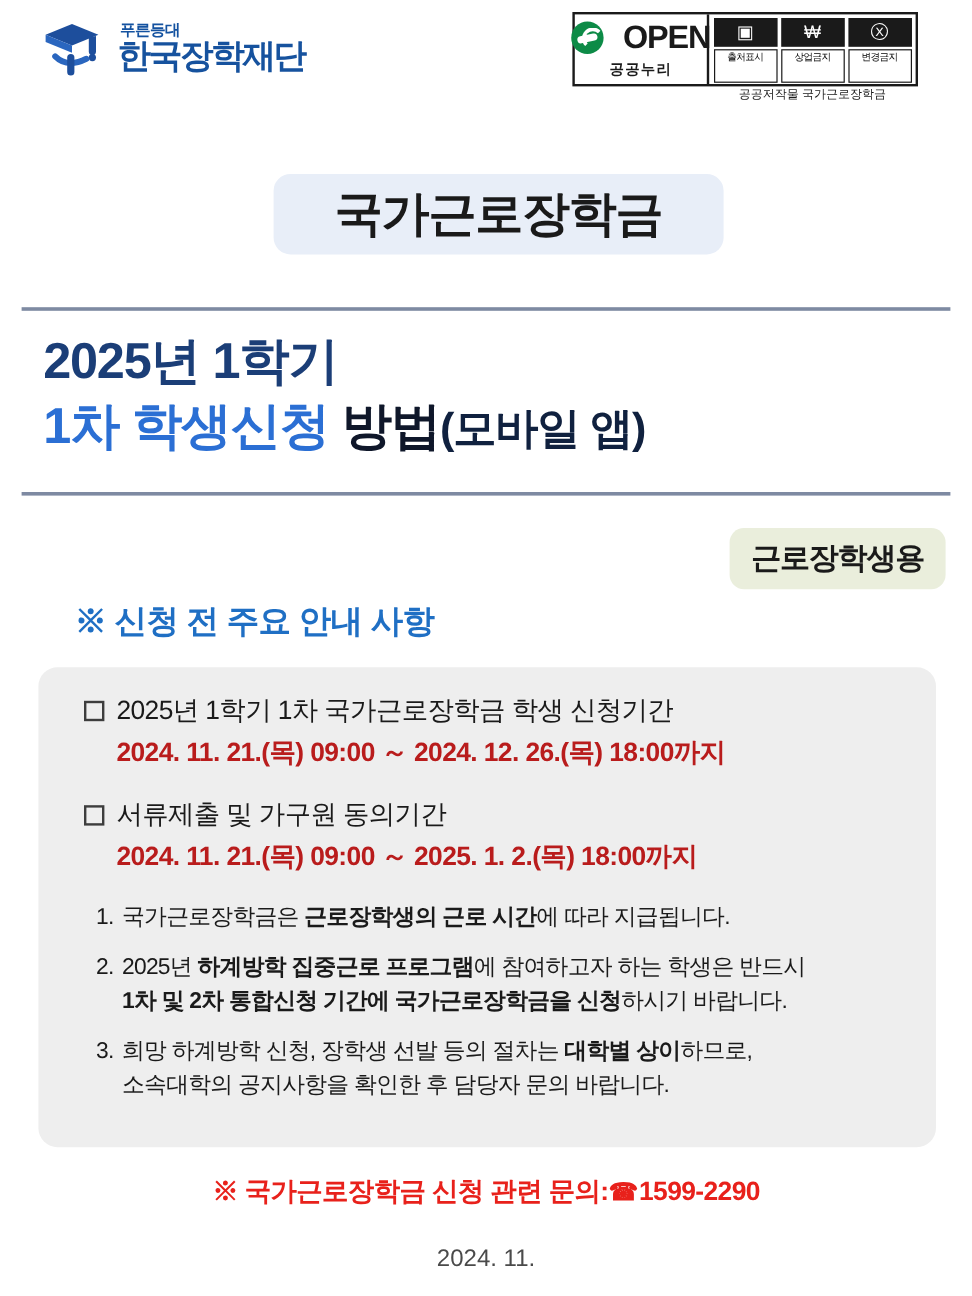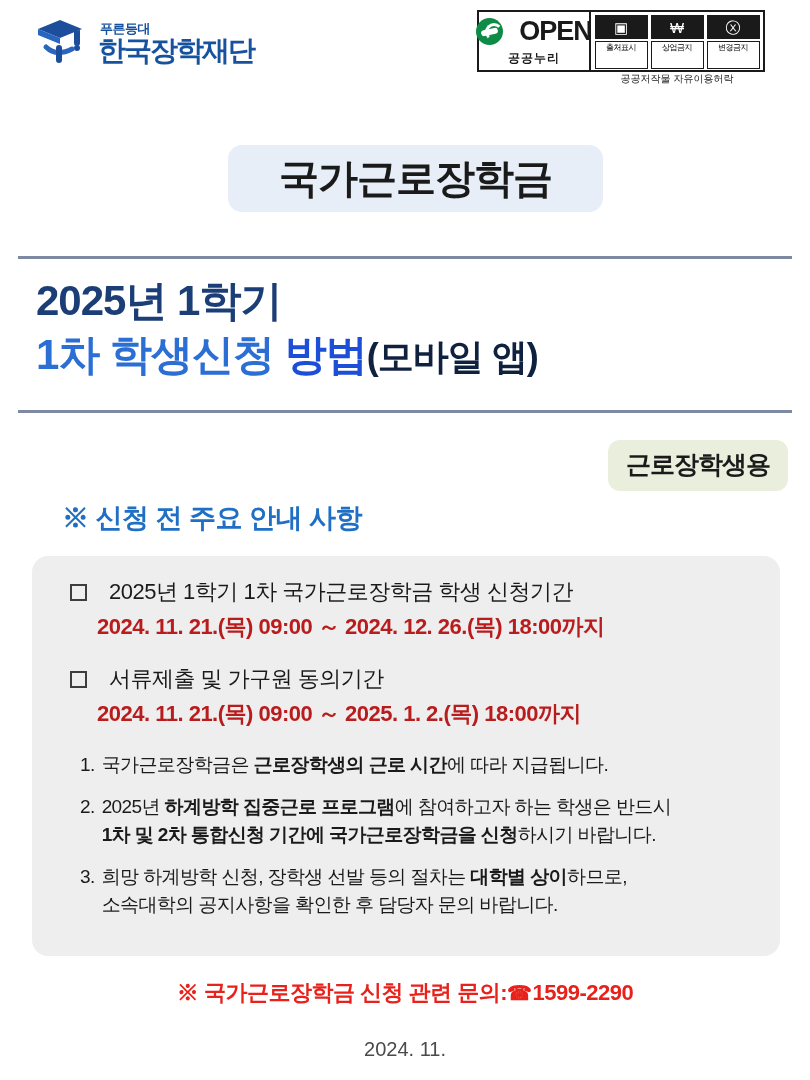--- a/index.html
+++ b/index.html
@@ -21,21 +21,21 @@
   .header {
     position: absolute;
     top: 0; left: 0; right: 0;
     height: 92px;
   }
   .logo {
     position: absolute;
     left: 34px;
     top: 13px;
     display: flex;
-    align-items: flex-end;
+    align-items: center;
     gap: 6px;
   }
   .logo-mark {
     position: relative;
     width: 58px;
     height: 52px;
   }
   .logo-text {
     display: flex;
     flex-direction: column;
@@ -206,21 +206,21 @@
     line-height: 52px;
   }
   .headline .l2 {
     font-size: 42px;
     font-weight: bold;
     letter-spacing: -1px;
     line-height: 56px;
     white-space: nowrap;
   }
   .headline .l2 .blue { color: #2b6fd4; }
-  .headline .l2 .dark { color: #1d4ed8; }
+  .headline .l2 .dark { color: #0f172a; }
   .headline .l2 .paren { color: #10213f; font-size: 36px; }
 
   
   .usage-tag {
     position: absolute;
     right: 22px;
     top: 440px;
     background: #eaeedc;
     border-radius: 12px;
     padding: 8px 18px 10px 18px;
@@ -249,21 +249,21 @@
     left: 32px;
     top: 556px;
     width: 748px;
     height: 400px;
     background: #eeeeee;
     border-radius: 16px;
   }
   .chk-row {
     display: flex;
     align-items: flex-start;
-    gap: 22px;
+    gap: 10px;
   }
   .chk {
     width: 17px;
     height: 17px;
     border: 2px solid #3d3d3d;
     margin-top: 8px;
     flex: none;
   }
   .chk-label {
     font-size: 22px;
@@ -367,21 +367,21 @@
           </div>
           <div class="open-icon">
             <div class="glyph">₩</div>
             <div class="cap">상업금지</div>
           </div>
           <div class="open-icon">
             <div class="glyph">ⓧ</div>
             <div class="cap">변경금지</div>
           </div>
         </div>
-        <div class="open-note">공공저작물 자유이용허락</div>
+        <div class="open-note">공공저작물 국가근로장학금</div>
       </div>
     </div>
   </div>
 
   <div class="title-pill">
     <span>국가근로장학금</span>
   </div>
 
   <div class="rule rule-top"></div>
   <div class="headline">

